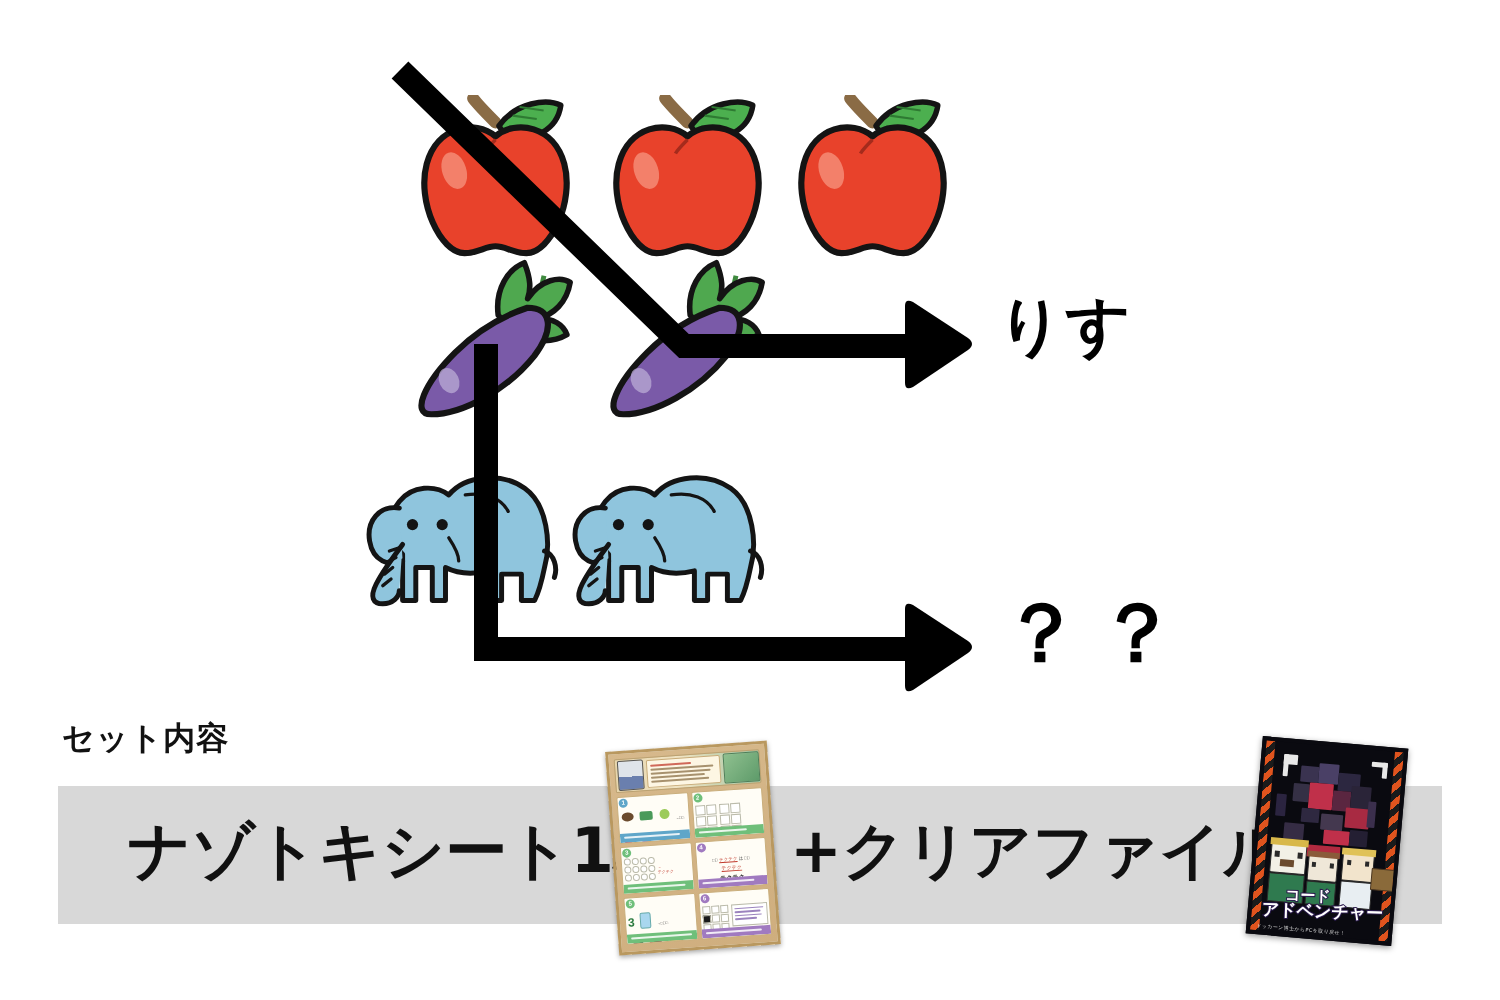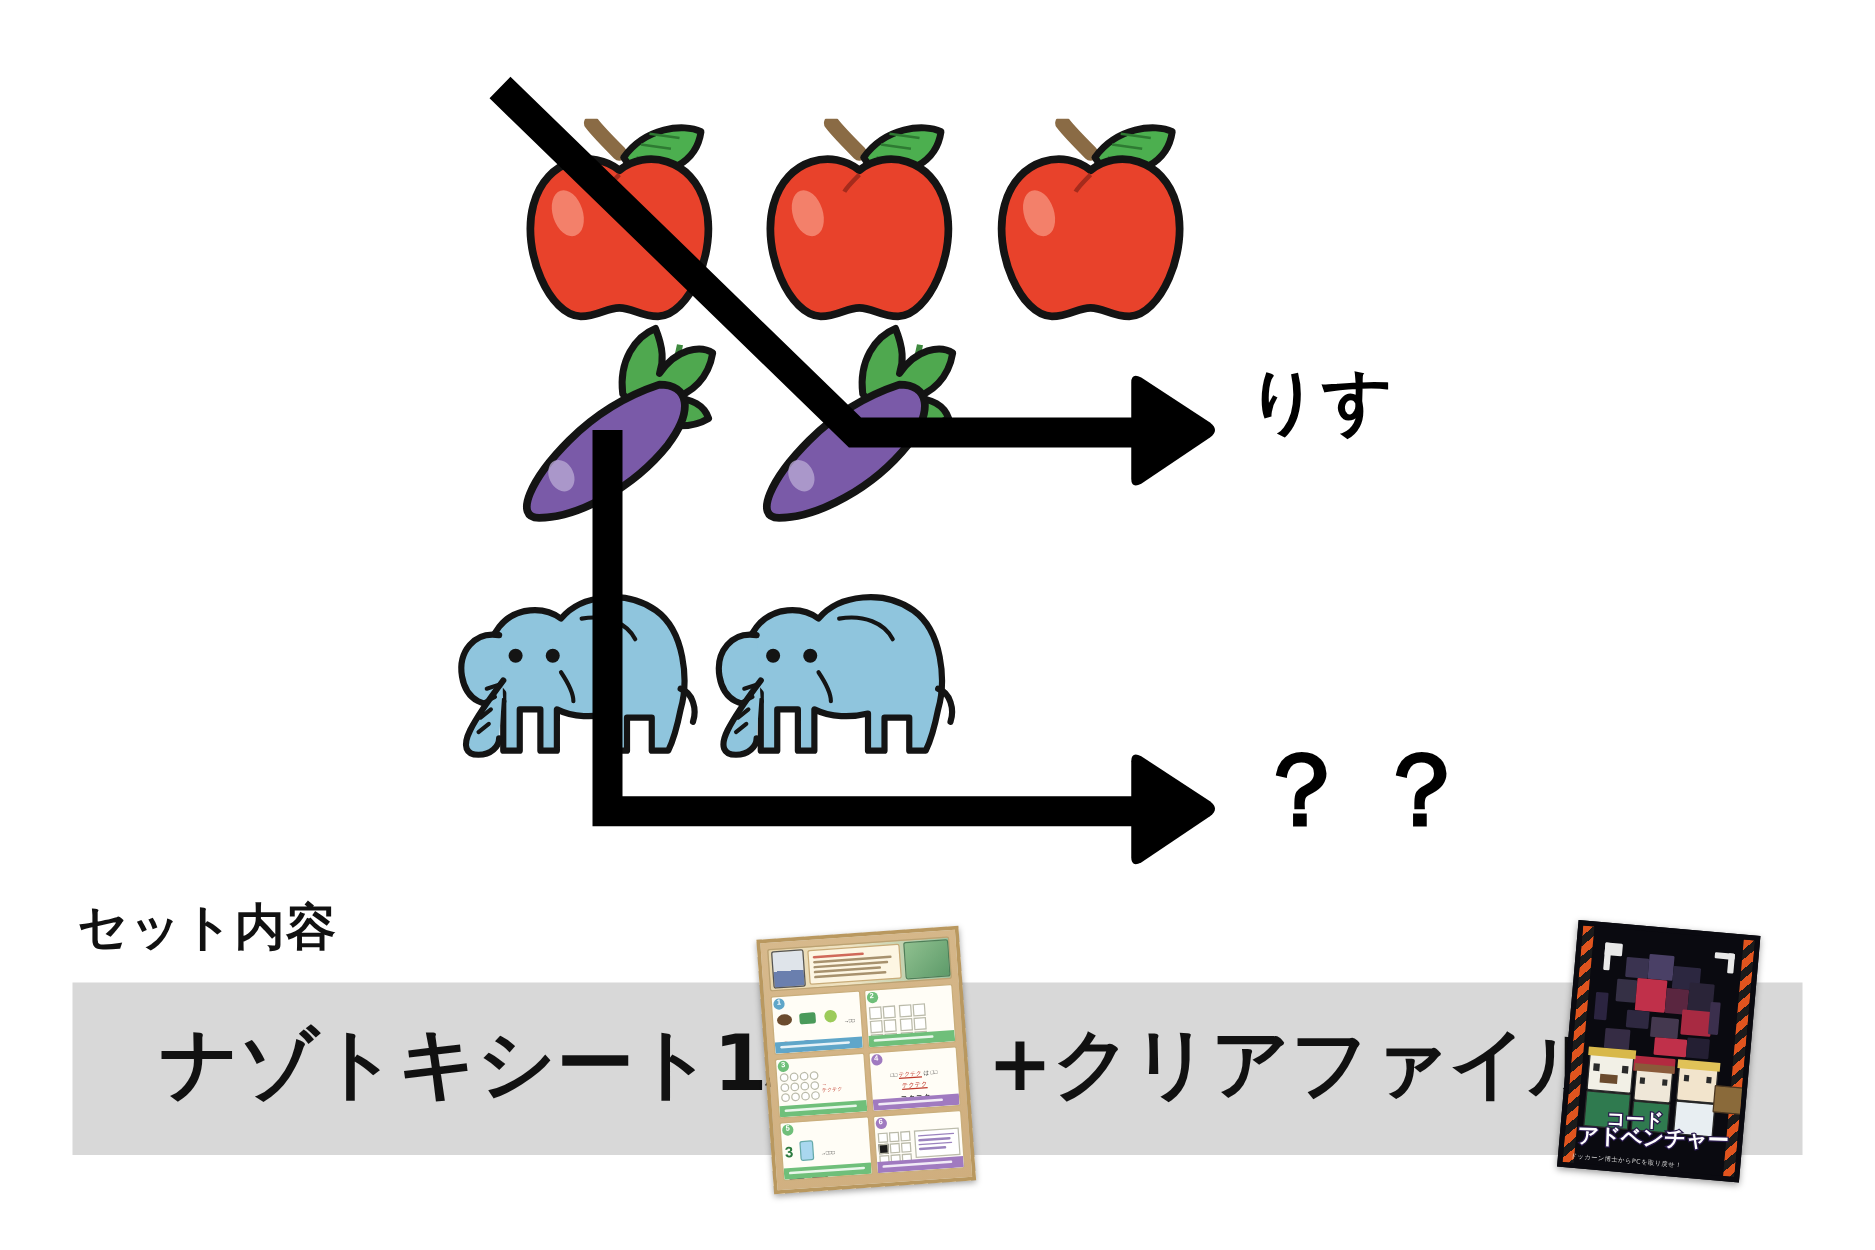--- a/index.html
+++ b/index.html
@@ -22,28 +22,28 @@
 
   
   .answer-label{
     position:absolute;
     font-family:"DejaVu Sans","Liberation Sans",sans-serif;
     font-weight:bold;
     color:#000;
     line-height:1;
     white-space:nowrap;
   }
-  #answer-risu{left:998px;top:294px;font-size:56px;letter-spacing:2px;}
+  #answer-risu{left:998px;top:294px;font-size:64px;letter-spacing:2px;}
   #answer-unknown{left:1000px;top:592px;font-size:82px;letter-spacing:14px;font-family:"Liberation Sans",sans-serif;}
 
   
   .set-heading{
     position:absolute;left:62px;top:722px;
     font-family:"DejaVu Sans","Liberation Sans",sans-serif;
-    font-weight:bold;font-size:40px;color:#111;line-height:1;
+    font-weight:bold;font-size:32px;color:#111;line-height:1;
     letter-spacing:1px;white-space:nowrap;
   }
   .gray-bar{
     position:absolute;left:58px;top:786px;width:1384px;height:138px;
     background:#d8d8d8;
   }
   .contents-text{
     position:absolute;top:820px;
     font-family:"DejaVu Sans","Liberation Sans",sans-serif;
     font-weight:bold;color:#111;line-height:1;white-space:nowrap;

